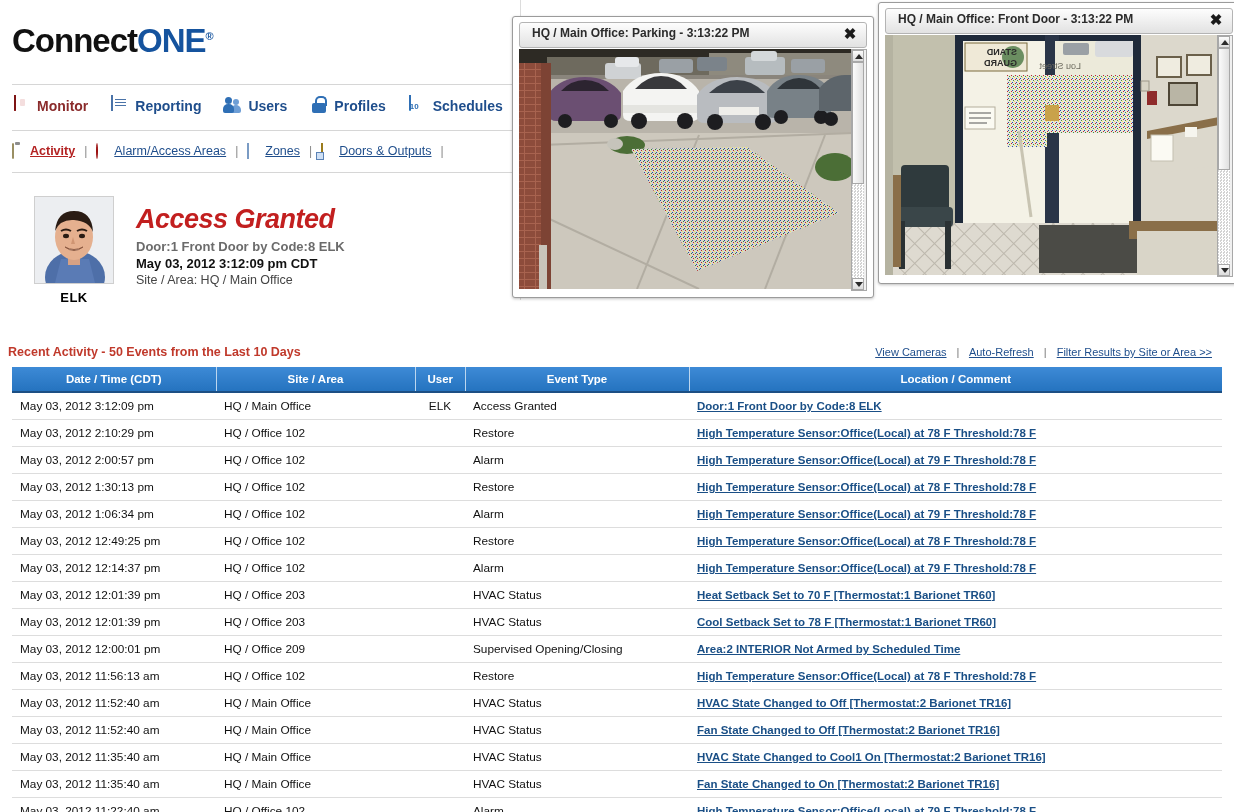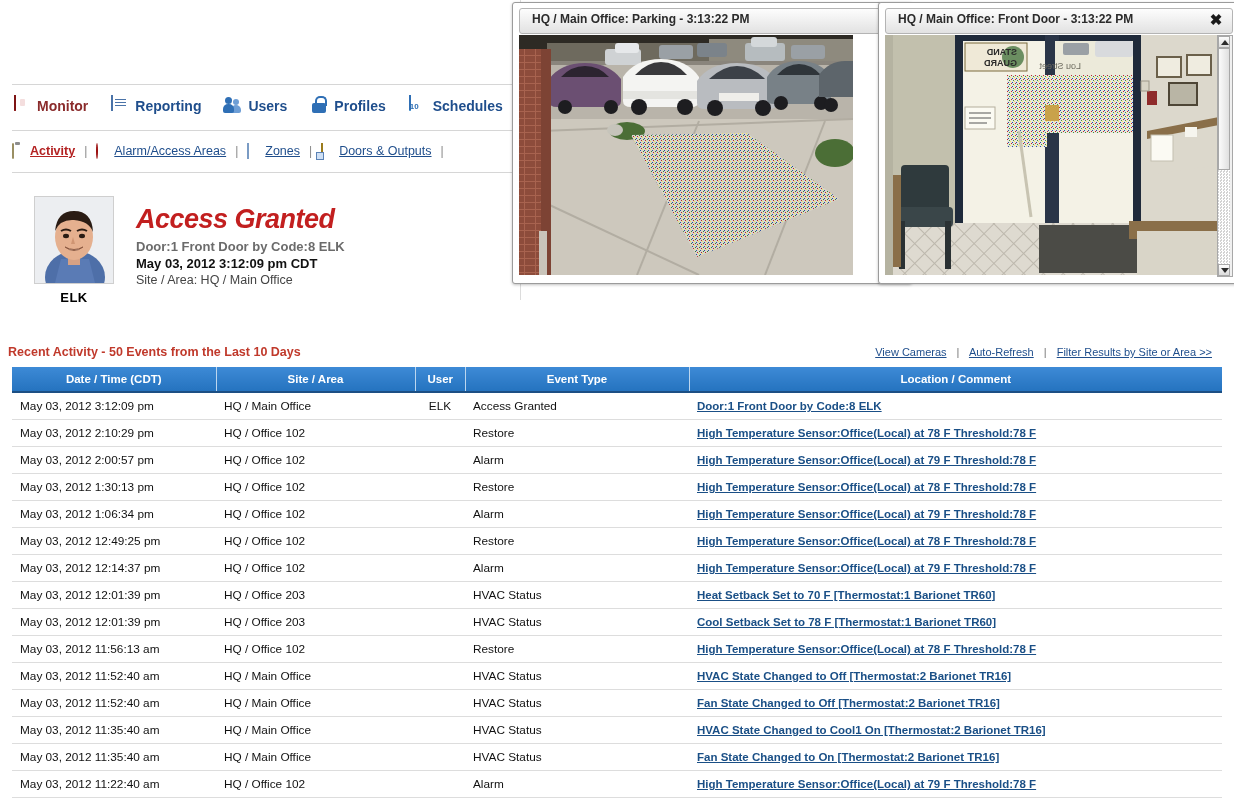--- a/index.html
+++ b/index.html
@@ -75,21 +75,21 @@
   .evtext{position:absolute;left:136px;top:204px;}
   .ev-title{font-size:27px;font-weight:bold;font-style:italic;color:#c21f1f;
      font-family:"Liberation Sans", sans-serif;letter-spacing:-.5px;}
   .ev-door{font-size:13px;font-weight:bold;color:#6b6b6b;margin-top:4px;}
   .ev-date{font-size:13px;font-weight:bold;color:#111;margin-top:2px;}
   .ev-site{font-size:12.5px;color:#444;margin-top:2px;}
 
   
   .cam{position:absolute;background:#ffffff;border:1px solid #9b9b9b;border-radius:3px;
        box-shadow:0 1px 3px rgba(0,0,0,.25);}
-  .cam1{left:512px;top:2px;width:360px;height:280px;padding-left:38px;}
+  .cam1{left:512px;top:16px;width:360px;height:280px;}
   .cam2{left:878px;top:2px;width:360px;height:280px;}
   .cam-tb{position:absolute;left:6px;top:5px;right:6px;height:24px;
      background:linear-gradient(#fdfdfd,#e2e2e2);border:1px solid #b4b4b4;border-radius:3px;}
   .cam-tt{position:absolute;left:12px;top:3px;font-size:12px;font-weight:bold;color:#2b2b2b;
      font-family:"Liberation Sans", sans-serif;}
   .cam-x{position:absolute;right:8px;top:2px;width:16px;height:18px;font-size:15px;font-weight:bold;
      color:#1a1a1a;text-align:center;line-height:18px;cursor:pointer;}
   .cam-body{position:absolute;left:6px;top:32px;width:334px;height:240px;overflow:hidden;background:#000;}
   .cam-body svg{display:block;}
   .cam-sb{position:absolute;right:6px;top:32px;width:14px;height:240px;background:#f0f0f0;border:1px solid #a8a8a8;}
@@ -130,20 +130,23 @@
   table.act td.c-user{text-align:center;}
   table.act td a{color:#1a4f86;font-weight:bold;text-decoration:underline;font-size:11.5px;cursor:pointer;}
   .col-dt{width:204px;} .col-sa{width:199px;} .col-us{width:50px;}
   .col-et{width:224px;} .col-lc{width:533px;}
 </style>
 </head>
 <body>
 
 <div class="page">
 
+  <div class="logo">
+    <span class="c1">Connect</span><span class="c2">ONE</span><span class="reg">®</span>
+  </div>
 
   <div class="hr-top"></div>
   <div class="hr-mid"></div>
   <div class="hr-bot"></div>
   <div class="edge-l"></div>
 
   <div class="mainnav">
     <div class="mnitem monitor">
       <span class="mn-ico"><span class="ico-shield"></span></span>
       <span class="lbl">Monitor</span>
@@ -498,20 +501,27 @@
           <td><a>Heat Setback Set to 70 F [Thermostat:1 Barionet TR60]</a></td>
         </tr>
         <tr>
           <td>May 03, 2012 12:01:39 pm</td>
           <td>HQ / Office 203</td>
           <td class="c-user"></td>
           <td>HVAC Status</td>
           <td><a>Cool Setback Set to 78 F [Thermostat:1 Barionet TR60]</a></td>
         </tr>
         <tr>
+          <td>May 03, 2012 12:00:01 pm</td>
+          <td>HQ / Office 209</td>
+          <td class="c-user"></td>
+          <td>Supervised Opening/Closing</td>
+          <td><a>Area:2 INTERIOR Not Armed by Scheduled Time</a></td>
+        </tr>
+        <tr>
           <td>May 03, 2012 11:56:13 am</td>
           <td>HQ / Office 102</td>
           <td class="c-user"></td>
           <td>Restore</td>
           <td><a>High Temperature Sensor:Office(Local) at 78 F Threshold:78 F</a></td>
         </tr>
         <tr>
           <td>May 03, 2012 11:52:40 am</td>
           <td>HQ / Main Office</td>
           <td class="c-user"></td>

